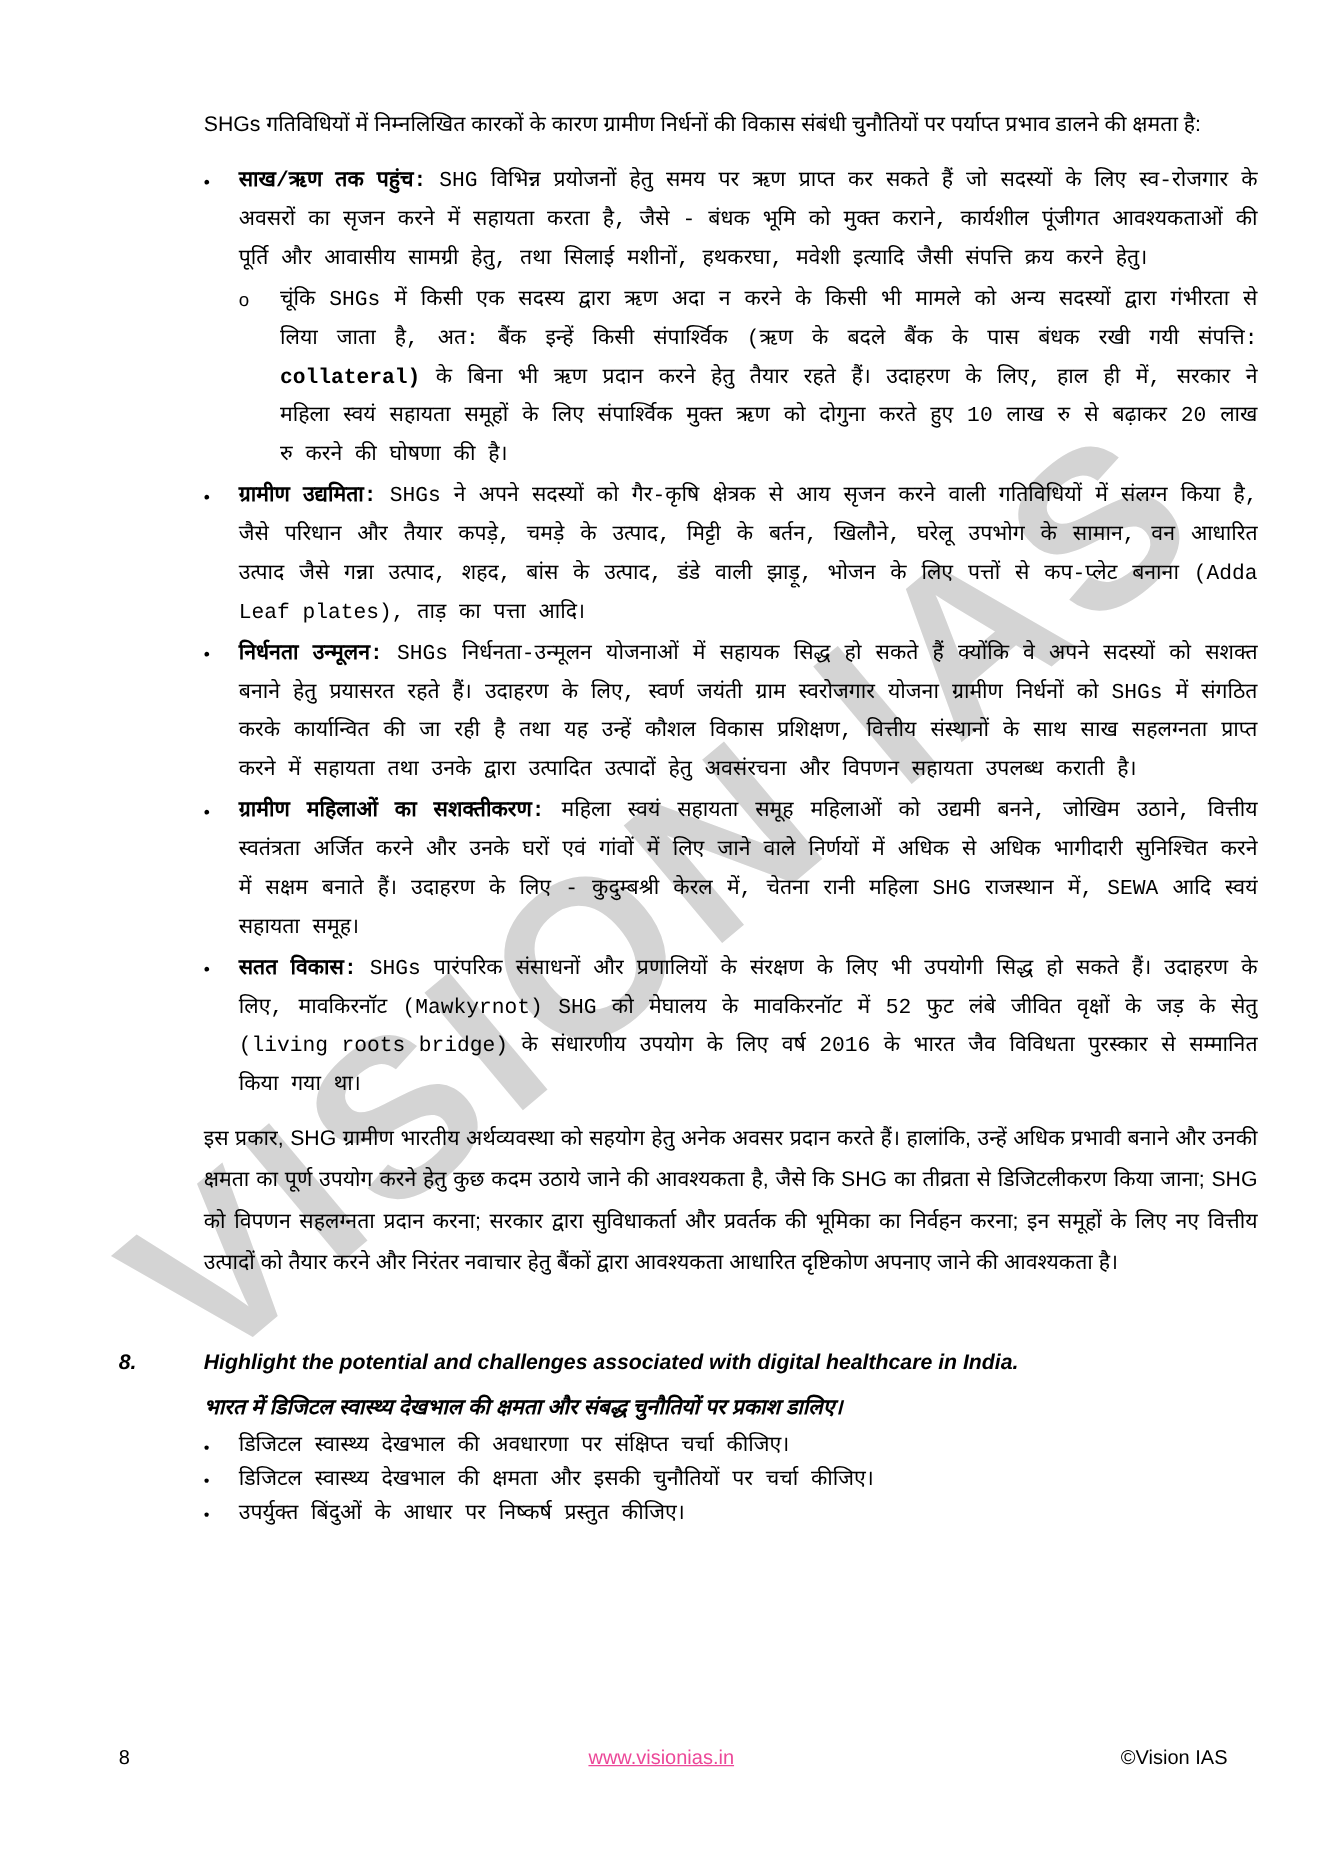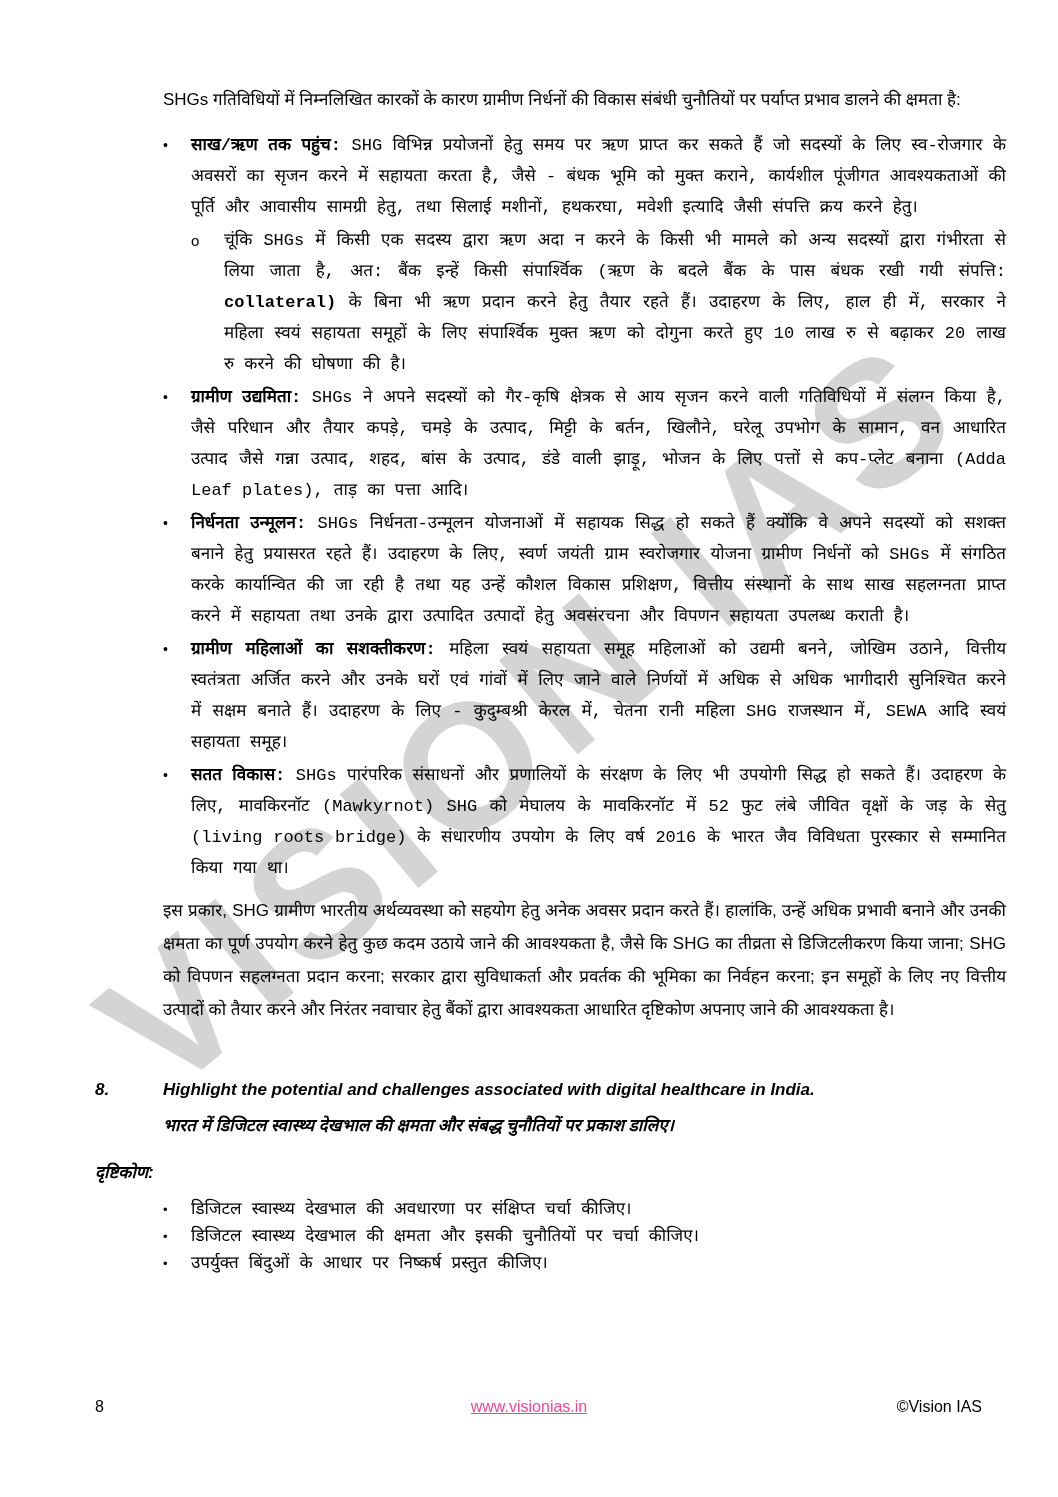--- a/index.html
+++ b/index.html
@@ -125,21 +125,20 @@
     <p class="body-para">इस प्रकार, SHG ग्रामीण भारतीय अर्थव्यवस्था को सहयोग हेतु अनेक अवसर प्रदान करते हैं। हालांकि, उन्हें अधिक प्रभावी बनाने और उनकी क्षमता का पूर्ण उपयोग करने हेतु कुछ कदम उठाये जाने की आवश्यकता है, जैसे कि SHG का तीव्रता से डिजिटलीकरण किया जाना; SHG को विपणन सहलग्नता प्रदान करना; सरकार द्वारा सुविधाकर्ता और प्रवर्तक की भूमिका का निर्वहन करना; इन समूहों के लिए नए वित्तीय उत्पादों को तैयार करने और निरंतर नवाचार हेतु बैंकों द्वारा आवश्यकता आधारित दृष्टिकोण अपनाए जाने की आवश्यकता है।</p>
 
     <div class="qblock">
       <span class="qnum">8.</span>
       <div>
         <div>Highlight the potential and challenges associated with digital healthcare in India.</div>
         <div>भारत में डिजिटल स्वास्थ्य देखभाल की क्षमता और संबद्ध चुनौतियों पर प्रकाश डालिए।</div>
       </div>
     </div>
 
-    <div class="approach-label">दृष्टिकोण:</div>
 
     <div class="approach">
       <div class="bullet">
         <span class="marker">•</span>
         <div class="btext">डिजिटल स्वास्थ्य देखभाल की अवधारणा पर संक्षिप्त चर्चा कीजिए।</div>
       </div>
       <div class="bullet">
         <span class="marker">•</span>
         <div class="btext">डिजिटल स्वास्थ्य देखभाल की क्षमता और इसकी चुनौतियों पर चर्चा कीजिए।</div>
       </div>

